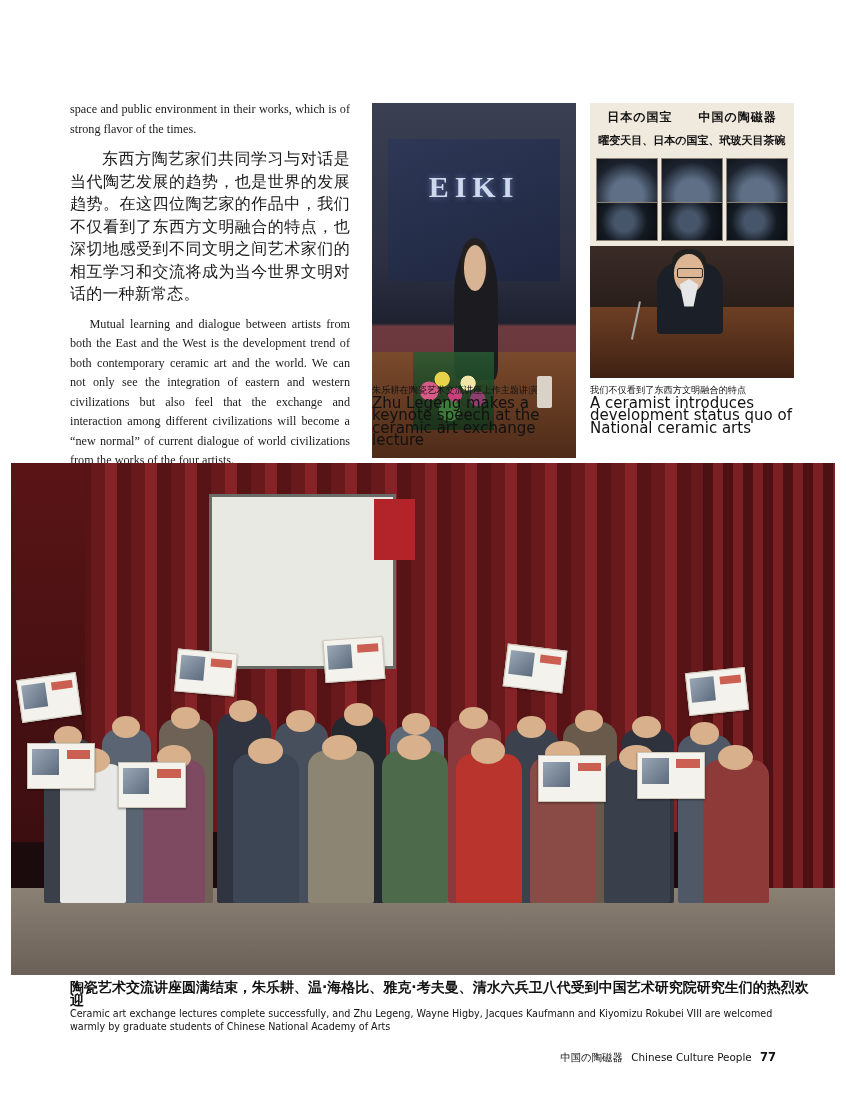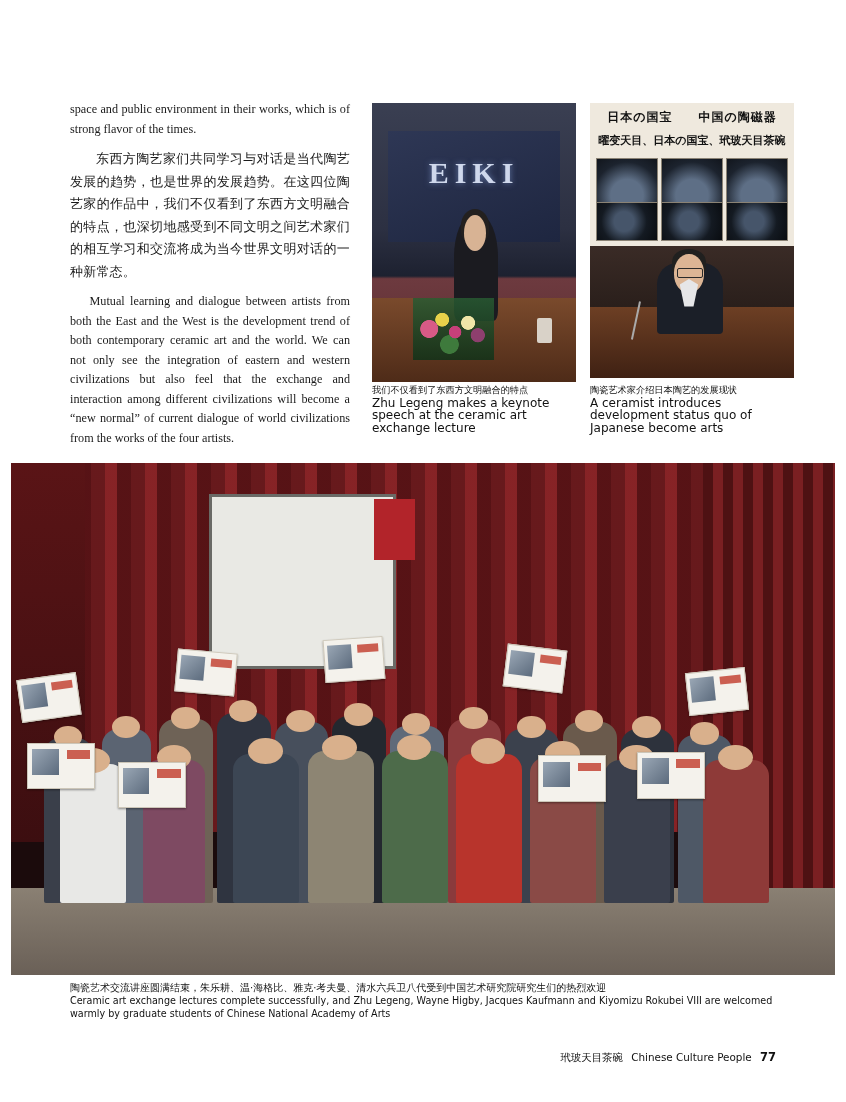--- a/index.html
+++ b/index.html
@@ -29,41 +29,41 @@
     line-height: 19.5px;
     color: #1a1a1a;
     text-align: justify;
     margin: 0 0 0 0;
   }
   .para.en {
     font-family: "Liberation Serif", serif;
   }
   .para.cn {
     font-family: "DejaVu Sans", sans-serif;
-    font-size: 13px;
+    font-size: 16px;
     line-height: 22.5px;
     text-indent: 2em;
     letter-spacing: 0.2px;
   }
   .para.indent {
     text-indent: 1.6em;
   }
   .gap-sm { height: 9px; }
 
   
   .photo {
     position: absolute;
     background: #a16207;
     overflow: hidden;
   }
   .photo-1 {
     left: 372px;
     top: 103px;
     width: 204px;
-    height: 279px;
+    height: 355px;
   }
   .photo-2 {
     left: 590px;
     top: 103px;
     width: 204px;
     height: 275px;
   }
   .cap {
     position: absolute;
     width: 205px;
@@ -72,21 +72,21 @@
   .cap-2 { left: 590px; top: 384px; }
   .cap .cn {
     font-family: "DejaVu Sans", sans-serif;
     font-size: 9.2px;
     line-height: 12.5px;
     color: #111;
     margin: 0;
   }
   .cap .en {
     font-family: "DejaVu Sans", sans-serif;
-    font-size: 12px;
+    font-size: 15px;
     line-height: 12.5px;
     color: #111;
     margin: 0;
   }
 
   
   .photo-big {
     position: absolute;
     left: 11px;
     top: 463px;
@@ -96,24 +96,25 @@
     background: #2b0d0d;
   }
   .cap-big {
     position: absolute;
     left: 70px;
     top: 981px;
     width: 740px;
   }
   .cap-big .cn {
     font-family: "DejaVu Sans", sans-serif;
-    font-size: 10px;
+    font-size: 14px;
     line-height: 13px;
     color: #111;
     margin: 0;
+    font-weight: bold;
   }
   .cap-big .en {
     font-family: "DejaVu Sans", sans-serif;
     font-size: 9.6px;
     line-height: 13.2px;
     color: #111;
     margin: 0;
   }
 
   
@@ -341,21 +342,21 @@
     <div class="p1-screen"></div>
     <div class="p1-eiki">EIKI</div>
     <div class="p1-desk"></div>
     <div class="p1-person"></div>
     <div class="p1-hair"></div>
     <div class="p1-head"></div>
     <div class="p1-flowers"></div>
     <div class="p1-cup"></div>
   </div>
   <div class="cap cap-1">
-    <p class="cn">我们不仅看到了东西方文明融合的特点</p>
+    <p class="cn">朱乐耕在陶瓷艺术交流讲座上作主题讲演</p>
     <p class="en">Zhu Legeng makes a keynote speech at the ceramic art exchange lecture</p>
   </div>
 
   <div class="photo photo-2">
     <div class="p2-bg"></div>
     <div class="p2-board"></div>
     <div class="p2-title">日本の国宝　　中国の陶磁器</div>
     <div class="p2-sub">曜变天目、日本の国宝、玳玻天目茶碗</div>
     <div class="p2-imgs">
       <div></div>
@@ -370,22 +371,22 @@
     <div class="p2-wall"></div>
     <div class="p2-desk"></div>
     <div class="p2-person"></div>
     <div class="p2-hair"></div>
     <div class="p2-head"></div>
     <div class="p2-glasses"></div>
     <div class="p2-shirt"></div>
     <div class="p2-mic"></div>
   </div>
   <div class="cap cap-2">
-    <p class="cn">陶瓷艺术家介绍日本陶艺的发展现状</p>
-    <p class="en">A ceramist introduces development status quo of Japanese become arts</p>
+    <p class="cn">我们不仅看到了东西方文明融合的特点</p>
+    <p class="en">A ceramist introduces development status quo of National ceramic arts</p>
   </div>
 
   <div class="photo-big">
     <div class="pb-bg"></div>
     <div class="pb-curtain"></div>
     <div class="pb-wall-l"></div>
     <div class="pb-curtain-r"></div>
     <div class="pb-screen"></div>
     <div class="pb-screen-red"></div>
     <div class="pb-floor"></div>
@@ -447,18 +448,18 @@
       <div class="pb-book" style="left:2%;bottom:36%;width:8%;height:14%;"></div>
     </div>
   </div>
 
   <div class="cap-big">
     <p class="cn">陶瓷艺术交流讲座圆满结束，朱乐耕、温·海格比、雅克·考夫曼、清水六兵卫八代受到中国艺术研究院研究生们的热烈欢迎</p>
     <p class="en">Ceramic art exchange lectures complete successfully, and Zhu Legeng, Wayne Higby, Jacques Kaufmann and Kiyomizu Rokubei VIII are welcomed warmly by graduate students of Chinese National Academy of Arts</p>
   </div>
 
   <div class="footer">
-    <span>玳玻天目茶碗</span>
+    <span>中国の陶磁器</span>
     <span style="margin-left:5px;">Chinese Culture People</span>
     <span class="pagenum">77</span>
   </div>
 
 </div>
 
 </body></html>

